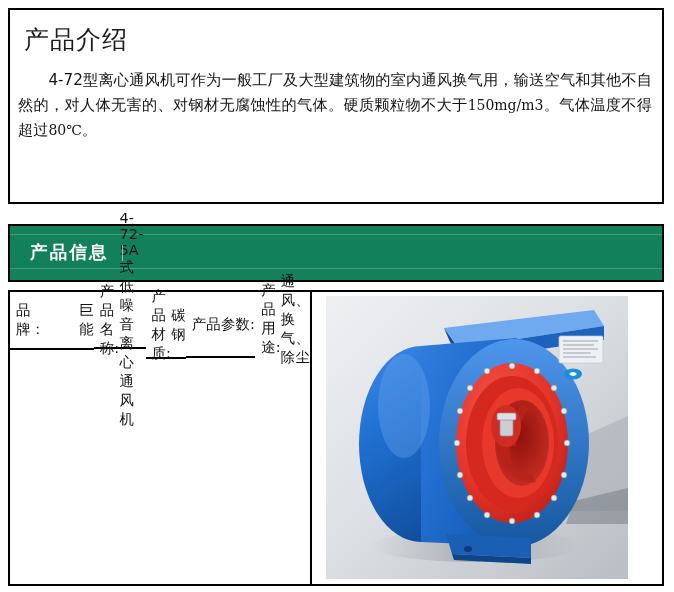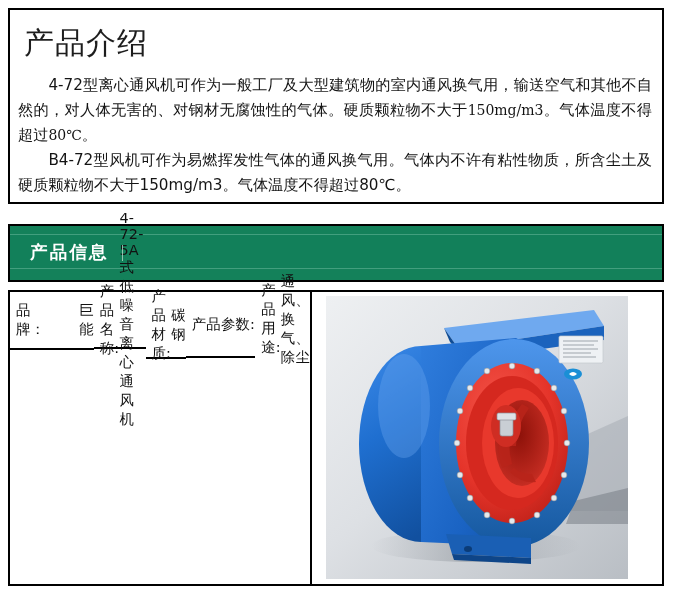--- a/index.html
+++ b/index.html
@@ -15,21 +15,21 @@
   .intro-box{
     position:absolute;
     left:8px; top:8px;
     width:656px; height:196px;
     border:2px solid #000;
     box-sizing:border-box;
     background:#fff;
   }
   .intro-title{
     font-family:"DejaVu Serif","Liberation Serif",serif;
-    font-size:30px;
+    font-size:25px;
     color:#1d1d1d;
     margin:16px 0 0 14px;
     letter-spacing:1px;
     line-height:1.1;
     font-weight:400;
   }
   .intro-body{
     margin:14px 10px 0 8px;
     font-family:"DejaVu Sans","Liberation Sans",sans-serif;
     font-size:15.2px;
@@ -165,21 +165,20 @@
     position:absolute;left:0;top:586px;width:674px;height:6px;background:#fff;
   }
 </style>
 </head>
 <body>
 
 <div class="intro-box">
   <div class="intro-title">产品介绍</div>
   <div class="intro-body">
     <p><span class="b">4-72</span><span>型离心通风机可作为一般工厂及大型建筑物的室内通风换气用，输送空气和其他不自然的，对人体无害的、对钢材无腐蚀性的气体。硬质颗粒物不大于</span><span class="ser">150mg/m3</span><span>。气体温度不得超过</span><span class="ser">80℃</span><span>。</span></p>
-    <p><span class="b">B4-72</span><span>型风机可作为易燃挥发性气体的通风换气用。气体内不许有粘性物质，所含尘土及硬质颗粒物不大于</span><span class="b">150mg/m3</span><span>。气体温度不得超过</span><span class="b">80℃</span><span>。</span></p>
   </div>
 </div>
 
 <div class="green-box">
   <div class="green-inner"></div>
   <div class="band-mid"></div>
   <div class="stripe s1"></div>
   <div class="stripe s2"></div>
   <div class="green-label">
     <span class="green-cn">产品信息</span>

